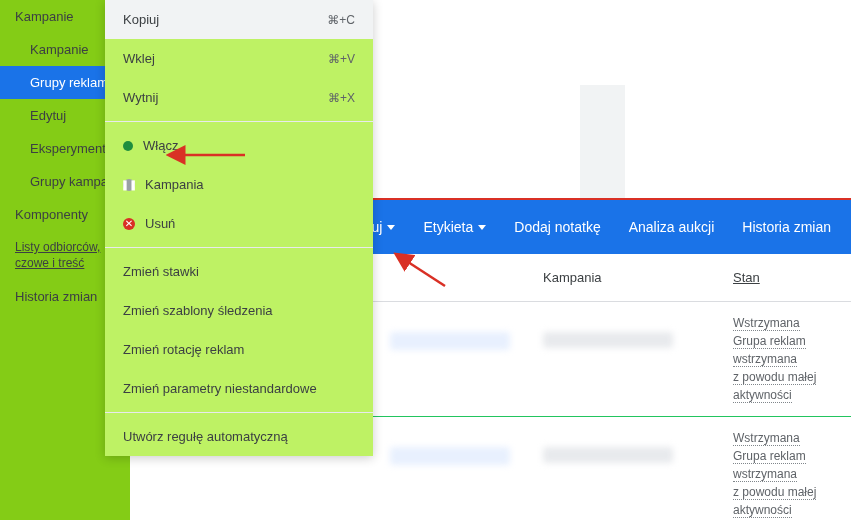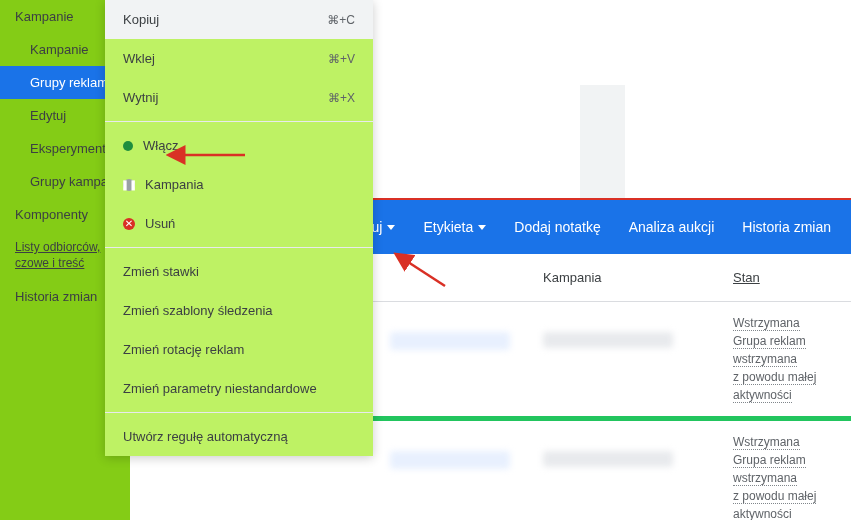--- a/index.html
+++ b/index.html
@@ -21,21 +21,21 @@
 .toolbar-item { cursor: pointer; display: flex; align-items: center; gap: 5px; white-space: nowrap; }
 .caret { width: 0; height: 0; border-left: 4px solid transparent; border-right: 4px solid transparent; border-top: 5px solid #fff; }
 .toolbar-spacer-left { width: 235px; }
 
 .table-header { display: flex; border-bottom: 1px solid #dadce0; background: #fff; }
 .th { padding: 16px 18px; font-size: 13px; color: #3c4043; font-weight: 400; }
 .th-spacer { width: 395px; }
 .th.kampania { width: 190px; }
 .th.stan { flex: 1; text-decoration: underline; }
 
-.table-row { display: flex; border-bottom: 5px solid #22c55e; background: #fff; min-height: 90px; }
+.table-row { display: flex; border-bottom: 1px solid #22c55e; background: #fff; min-height: 90px; }
 .td-spacer { width: 395px; position: relative; }
 .td.kampania { width: 190px; padding: 30px 18px; position: relative; }
 .td.stan { flex: 1; padding: 12px 18px; font-size: 12px; color: #5f6368; line-height: 1.5; }
 .td.stan span { border-bottom: 1px dotted #80868b; }
 .blur1 { position: absolute; top: 30px; left: 260px; width: 120px; height: 18px; background: #e8f0fe; border-radius: 3px; filter: blur(3px); }
 .blur2 { position: absolute; top: 30px; left: 18px; width: 130px; height: 16px; background: #e8eaed; border-radius: 3px; filter: blur(3px); }
 
 .context-menu { position: absolute; left: 105px; top: 0; width: 268px; background: #bef264; box-shadow: 0 2px 10px rgba(0,0,0,0.2); z-index: 100; font-size: 13px; color: #3c4043; }
 .menu-item { display: flex; align-items: center; justify-content: space-between; padding: 12px 18px; cursor: pointer; }
 .menu-item.hovered { background: #f1f3f4; }

